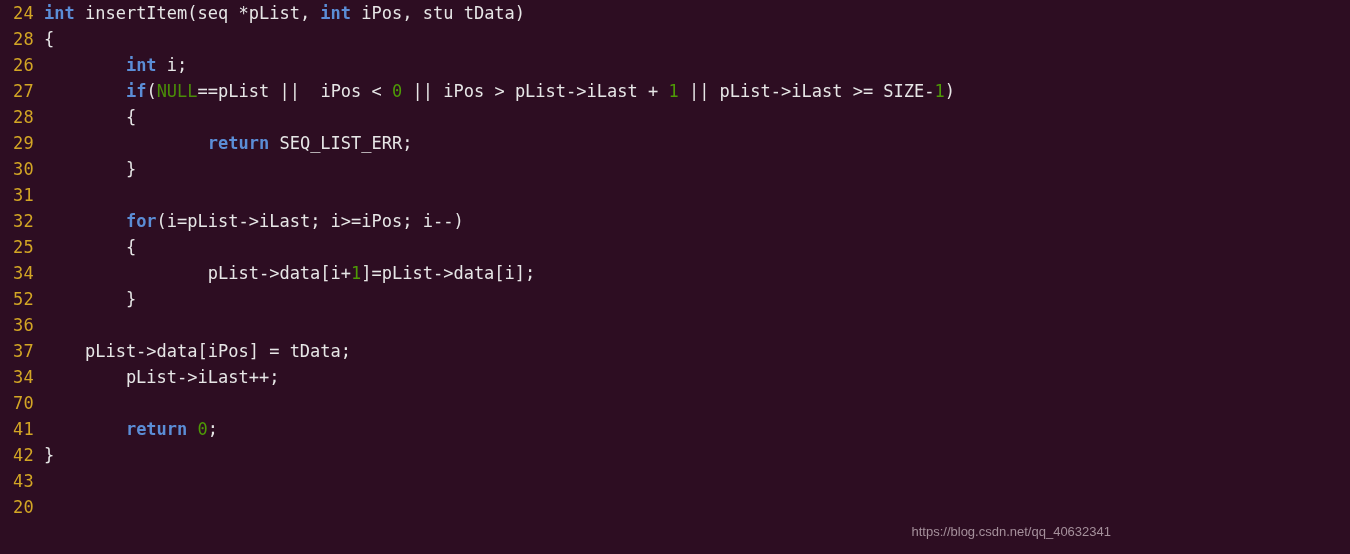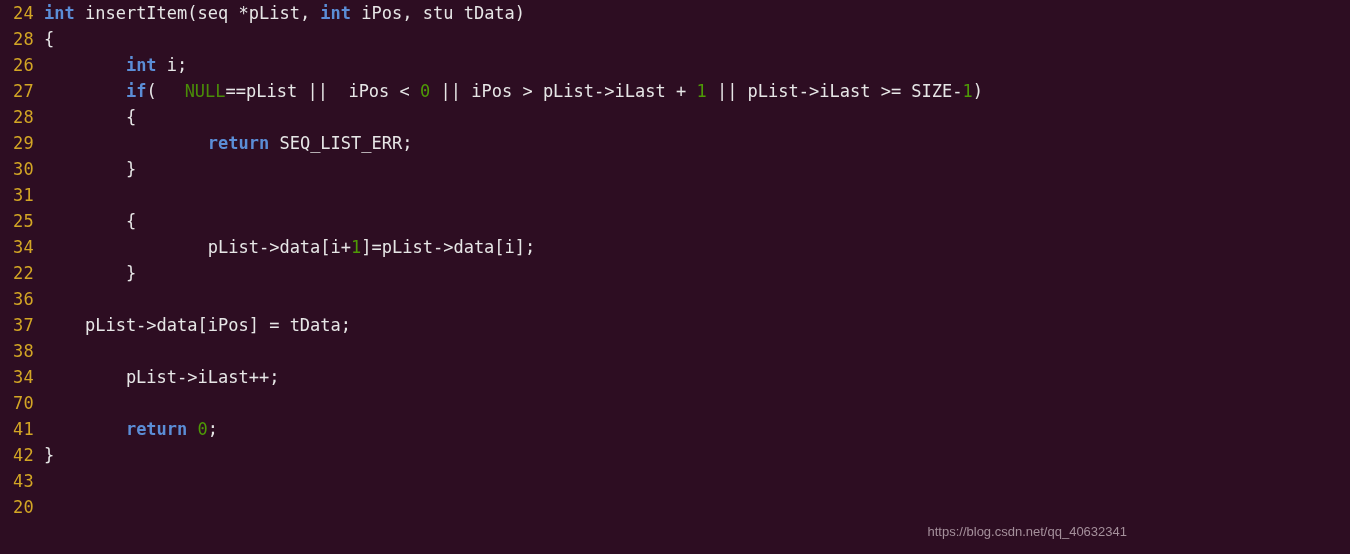--- a/index.html
+++ b/index.html
@@ -48,25 +48,25 @@
     flex: 1 1 auto;
     padding-left: 10px;
     font-size: 17px;
     font-family: "DejaVu Sans Mono", monospace;
     color: #e6e6e6;
     white-space: pre;
     letter-spacing: 0px;
   }
   .tok-kw   { color: #5b8dd6; font-weight: bold; text-align: center; }
   .tok-num  { color: #4e9a06; }
-  .tok-const{ color: #4a8c08; margin-left: 28px; }
+  .tok-const{ color: #4a8c08; }
   .tok-plain{ color: #e6e6e6; text-align: center; }
   .watermark {
     position: absolute;
-    right: 8px;
+    right: 24px;
     bottom: 15px;
     color: #b9a6b0;
     font-family: "Liberation Sans", sans-serif;
     font-size: 13px;
     opacity: 0.85;
     -webkit-user-select: none;
     user-select: none;
   }
   .cut-row {
     position: absolute;
@@ -84,26 +84,26 @@
 <div id="editor">
   <div class="code-area">
       <div class="code-line"><div class="gutter">24</div><div class="code-text"><span class="tok-kw">int</span><span class="tok-plain"> insertItem(seq *pList, </span><span class="tok-kw">int</span><span class="tok-plain"> iPos, stu tData)</span></div></div>
       <div class="code-line"><div class="gutter">28</div><div class="code-text"><span class="tok-plain">{</span></div></div>
       <div class="code-line"><div class="gutter">26</div><div class="code-text"><span class="tok-plain">        </span><span class="tok-kw">int</span><span class="tok-plain"> i;</span></div></div>
       <div class="code-line"><div class="gutter">27</div><div class="code-text"><span class="tok-plain">        </span><span class="tok-kw">if</span><span class="tok-plain">(</span><span class="tok-const">NULL</span><span class="tok-plain">==pList ||  iPos &lt; </span><span class="tok-num">0</span><span class="tok-plain"> || iPos &gt; pList-&gt;iLast + </span><span class="tok-num">1</span><span class="tok-plain"> || pList-&gt;iLast &gt;= SIZE-</span><span class="tok-num">1</span><span class="tok-plain">)</span></div></div>
       <div class="code-line"><div class="gutter">28</div><div class="code-text"><span class="tok-plain">        {</span></div></div>
       <div class="code-line"><div class="gutter">29</div><div class="code-text"><span class="tok-plain">                </span><span class="tok-kw">return</span><span class="tok-plain"> SEQ_LIST_ERR;</span></div></div>
       <div class="code-line"><div class="gutter">30</div><div class="code-text"><span class="tok-plain">        }</span></div></div>
       <div class="code-line"><div class="gutter">31</div><div class="code-text"></div></div>
+      <div class="code-line"><div class="gutter">32</div><div class="code-text"><span class="tok-plain">        </span><span class="tok-kw">for</span><span class="tok-plain">(i=pList-&gt;iLast; i&gt;=iPos; i--)</span></div></div>
       <div class="code-line"><div class="gutter">25</div><div class="code-text"><span class="tok-plain">        {</span></div></div>
       <div class="code-line"><div class="gutter">34</div><div class="code-text"><span class="tok-plain">                pList-&gt;data[i+</span><span class="tok-num">1</span><span class="tok-plain">]=pList-&gt;data[i];</span></div></div>
-      <div class="code-line"><div class="gutter">22</div><div class="code-text"><span class="tok-plain">        }</span></div></div>
+      <div class="code-line"><div class="gutter">52</div><div class="code-text"><span class="tok-plain">        }</span></div></div>
       <div class="code-line"><div class="gutter">36</div><div class="code-text"></div></div>
       <div class="code-line"><div class="gutter">37</div><div class="code-text"><span class="tok-plain">    pList-&gt;data[iPos] = tData;</span></div></div>
-      <div class="code-line"><div class="gutter">38</div><div class="code-text"></div></div>
       <div class="code-line"><div class="gutter">34</div><div class="code-text"><span class="tok-plain">        pList-&gt;iLast++;</span></div></div>
       <div class="code-line"><div class="gutter">70</div><div class="code-text"></div></div>
       <div class="code-line"><div class="gutter">41</div><div class="code-text"><span class="tok-plain">        </span><span class="tok-kw">return</span><span class="tok-plain"> </span><span class="tok-num">0</span><span class="tok-plain">;</span></div></div>
       <div class="code-line"><div class="gutter">42</div><div class="code-text"><span class="tok-plain">}</span></div></div>
       <div class="code-line"><div class="gutter">43</div><div class="code-text"></div></div>
       <div class="code-line"><div class="gutter">20</div><div class="code-text"></div></div>
     </div>
   <div class="cut-row">
       <div class="code-line"><div class="gutter">45</div><div class="code-text"></div></div>
     </div>

